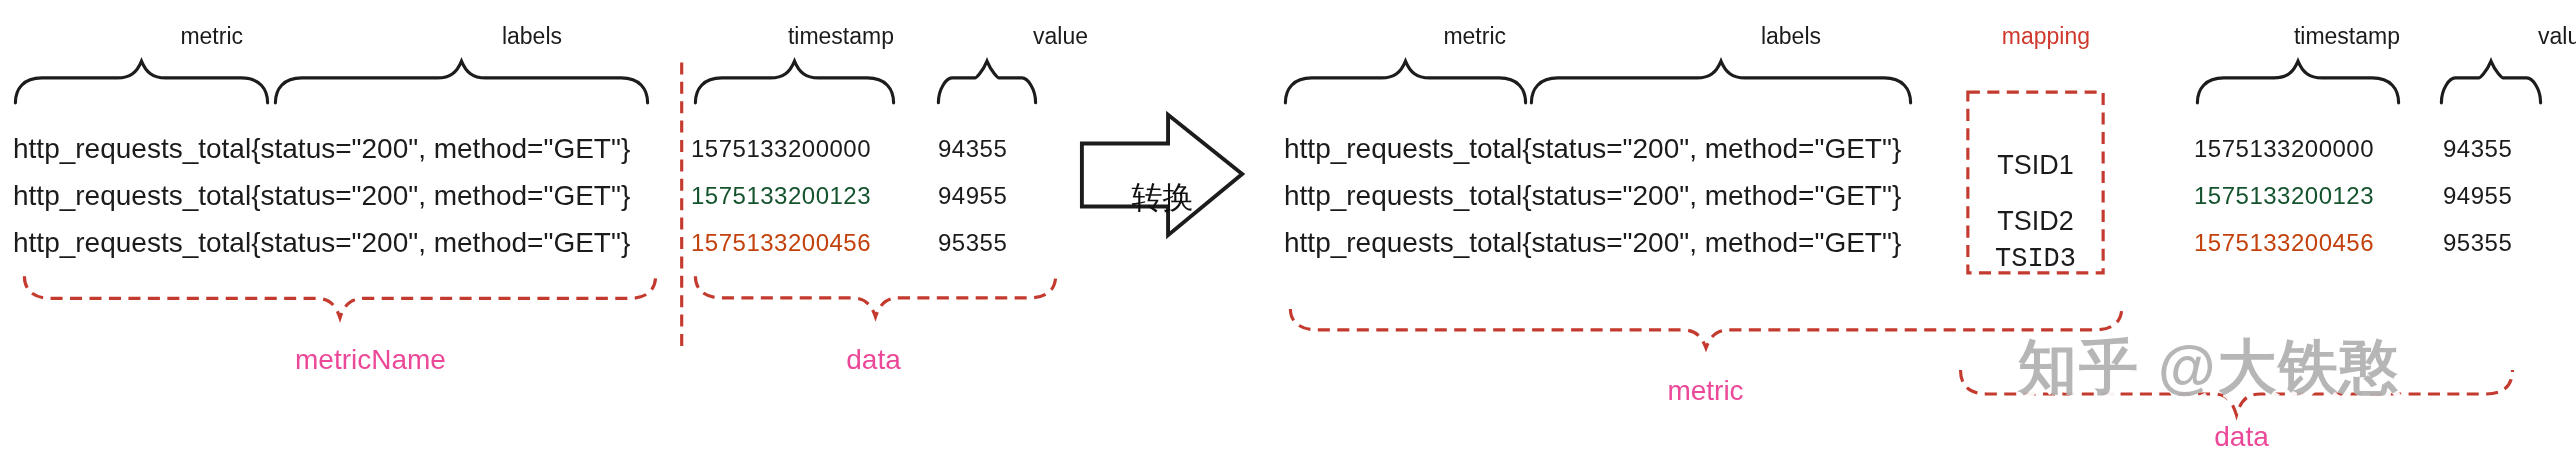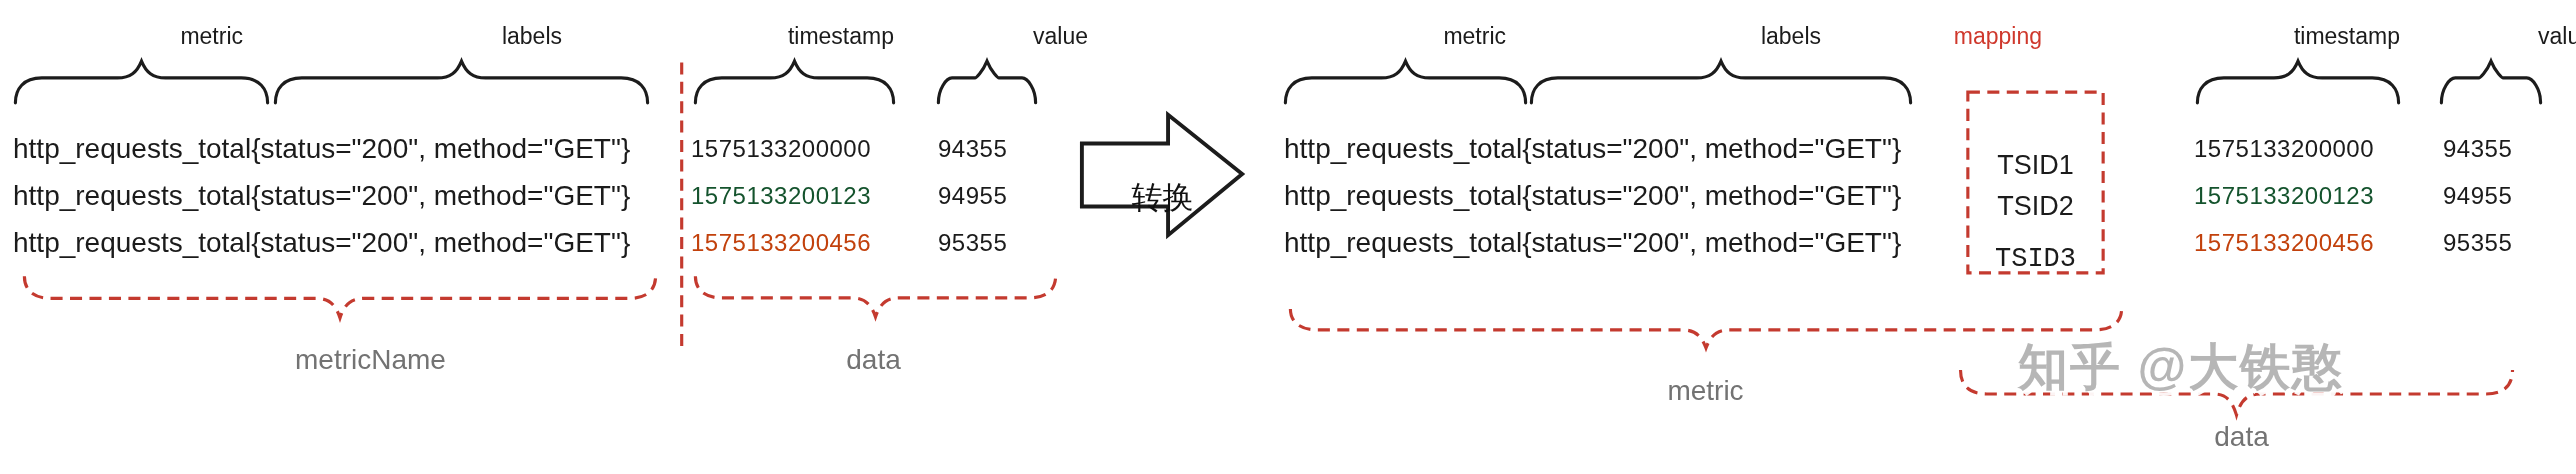--- a/index.html
+++ b/index.html
@@ -8,24 +8,24 @@
     font-family:"Liberation Sans","DejaVu Sans",sans-serif;color:#1b1b1b;
   }
   .abs{position:absolute;white-space:nowrap;}
   .hdr{font-size:23px;line-height:28px;text-align:right;width:204px;margin-left:-102px;}
   .hdr.red{color:#cf382c;}
   .cell{font-size:28px;line-height:30px;}
   .num{font-size:24px;line-height:30px;letter-spacing:0.5px;}
   .num[data-hl="red"]{color:#14532d;}
   .num[data-hl="green"]{color:#c2410c;}
   .tsid{font-size:27px;line-height:30px;width:139px;text-align:center;margin-top:16px;}
-  .annot{font-size:28px;line-height:30px;color:#737373;text-align:center;width:241px;margin-left:-121px;}
+  .annot{font-size:28px;line-height:30px;color:#ec4899;text-align:center;width:241px;margin-left:-121px;}
   .arrow-label{font-size:31px;line-height:32px;text-align:center;color:#111;margin-top:23px;}
   .wm{
-    font-size:50px;line-height:83px;font-weight:bold;color:#b3b3b3;letter-spacing:1.9px;
+    font-size:59px;line-height:83px;font-weight:bold;color:#b3b3b3;letter-spacing:1.9px;
     text-shadow:3.7px 4.6px 0 #ffffff,-1.9px -1.9px 0 rgba(255,255,255,.65);z-index:6;opacity:.95;
   }
   svg.draw{position:absolute;overflow:visible;}
   svg.draw path{fill:none;}
   path.black{stroke:#1c1c1c;stroke-width:3.4;stroke-linecap:round;}
   path.reddash{stroke:#c43a2f;stroke-width:3.4;stroke-dasharray:13 8;stroke-linecap:butt;}
   .arrow-poly{fill:#ffffff;stroke:#1c1c1c;stroke-width:4.2;stroke-linejoin:miter;}
 </style>
 </head>
 <body>
@@ -75,21 +75,21 @@
   <div class="abs annot" style="left:371px;top:345px;">metricName</div>
   <div class="abs annot" style="left:874px;top:345px;">data</div>
 
   <svg class="draw" style="left:1079px;top:112px;width:167px;height:126px;" viewBox="0 0 180 136">
     <polygon class="arrow-poly" points="3,34 96,34 96,3 176,67 96,133 96,102 3,102"></polygon>
   </svg>
   <div class="abs arrow-label" style="left:1079px;top:159px;width:167px;">转换</div>
 
   <div class="abs hdr" style="left:1404px;top:22px;">metric</div>
   <div class="abs hdr" style="left:1719px;top:22px;">labels</div>
-  <div class="abs hdr red" style="left:1940px;top:22px;">mapping</div>
+  <div class="abs hdr red" style="left:1988px;top:22px;">mapping</div>
   <div class="abs hdr" style="left:2298px;top:22px;">timestamp</div>
   <div class="abs hdr" style="left:2491px;top:22px;">value</div>
 
   <svg class="draw" style="left:1284px;top:59px;width:243px;height:45px;" viewBox="0 0 262 48">
       <path class="black" d="M1.5,47 C1.5,32.16 10,20.16 30,20.16 L105,20.16 C119,20.16 126,14.16 131,2 C136,14.16 143,20.16 157,20.16 L232,20.16 C252,20.16 260.5,32.16 260.5,47"></path>
     </svg>
   <svg class="draw" style="left:1530px;top:59px;width:382px;height:45px;" viewBox="0 0 412 48">
       <path class="black" d="M1.5,47 C1.5,32.16 10,20.16 30,20.16 L180,20.16 C194,20.16 201,14.16 206,2 C211,14.16 218,20.16 232,20.16 L382,20.16 C402,20.16 410.5,32.16 410.5,47"></path>
     </svg>
   <svg class="draw" style="left:2196px;top:59px;width:204px;height:45px;" viewBox="0 0 220 48">
@@ -101,21 +101,21 @@
 
   <svg class="draw" style="left:1966px;top:90px;width:139px;height:185px;" viewBox="0 0 150 199">
       <path class="reddash" d="M2,2 L148,2 L148,197 L2,197 Z"></path>
     </svg>
 
   <div class="abs cell" style="left:1284px;top:134px;">http_requests_total{status="200", method="GET"}</div>
   <div class="abs cell" style="left:1284px;top:181px;">http_requests_total{status="200", method="GET"}</div>
   <div class="abs cell" style="left:1284px;top:228px;">http_requests_total{status="200", method="GET"}</div>
 
   <div class="abs tsid" style="left:1966px;top:134px;">TSID1</div>
-  <div class="abs tsid" style="left:1966px;top:175px;">TSID2</div>
+  <div class="abs tsid" style="left:1966px;top:190px;">TSID2</div>
   <div class="abs tsid" style="left:1966px;top:228px;font-family:Liberation Mono, monospace;">TSID3</div>
 
   <div class="abs num" style="left:2194px;top:134px;" data-hl="none">1575133200000</div>
   <div class="abs num" style="left:2194px;top:181px;" data-hl="red">1575133200123</div>
   <div class="abs num" style="left:2194px;top:228px;" data-hl="green">1575133200456</div>
 
   <div class="abs num" style="left:2443px;top:134px;">94355</div>
   <div class="abs num" style="left:2443px;top:181px;">94955</div>
   <div class="abs num" style="left:2443px;top:228px;">95355</div>
 

